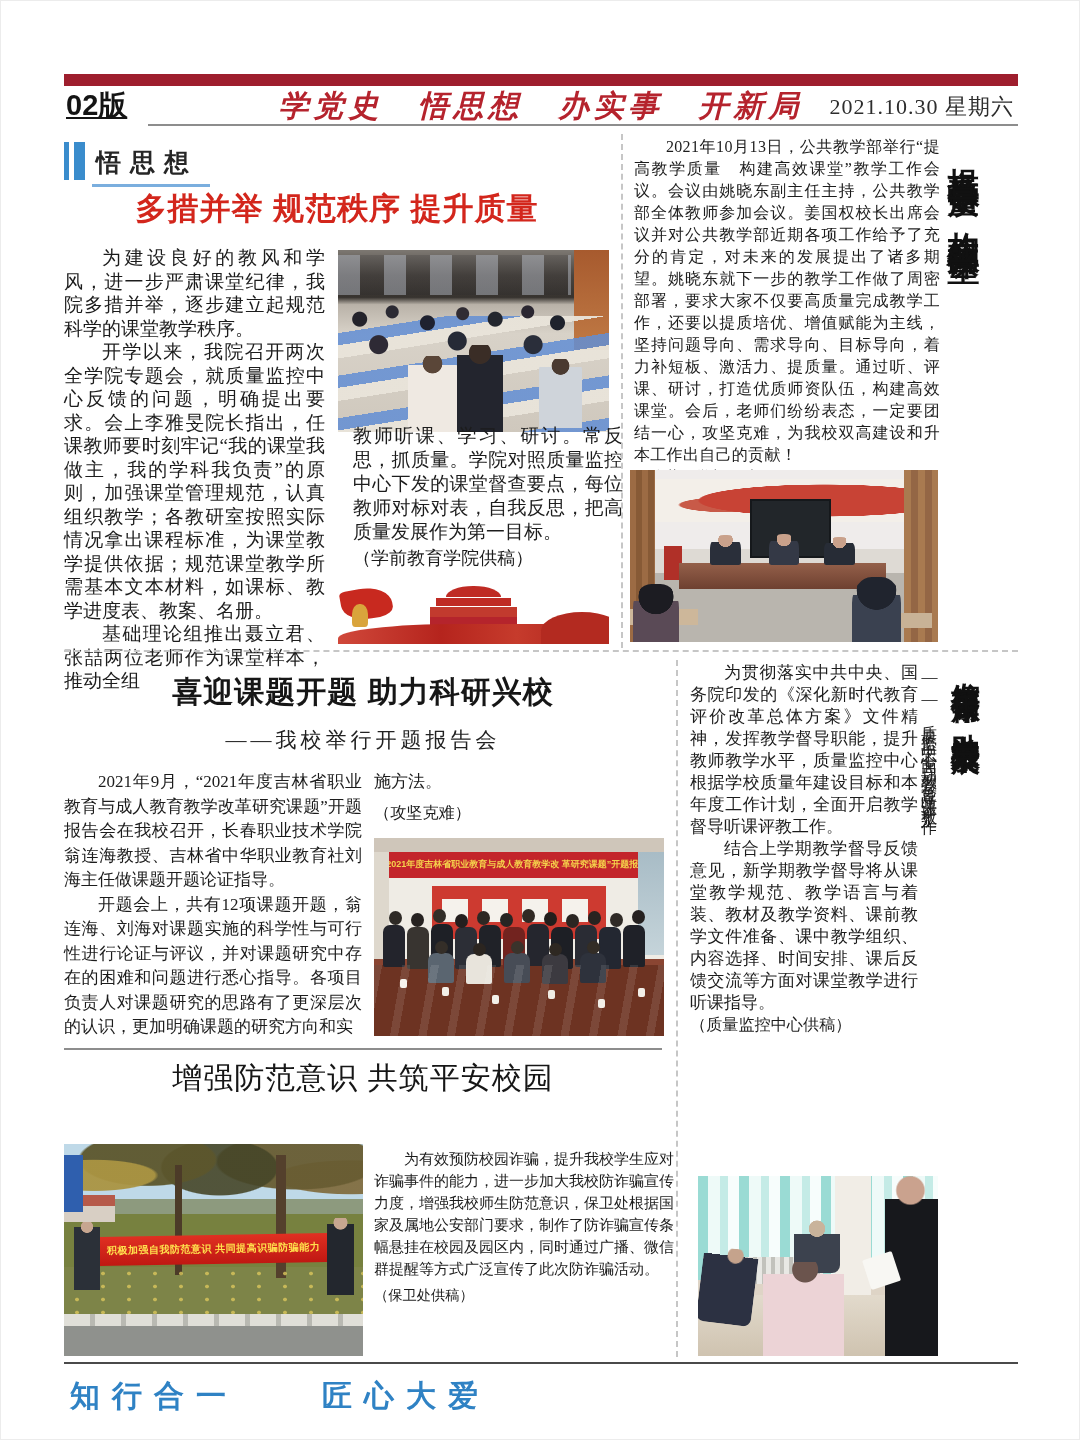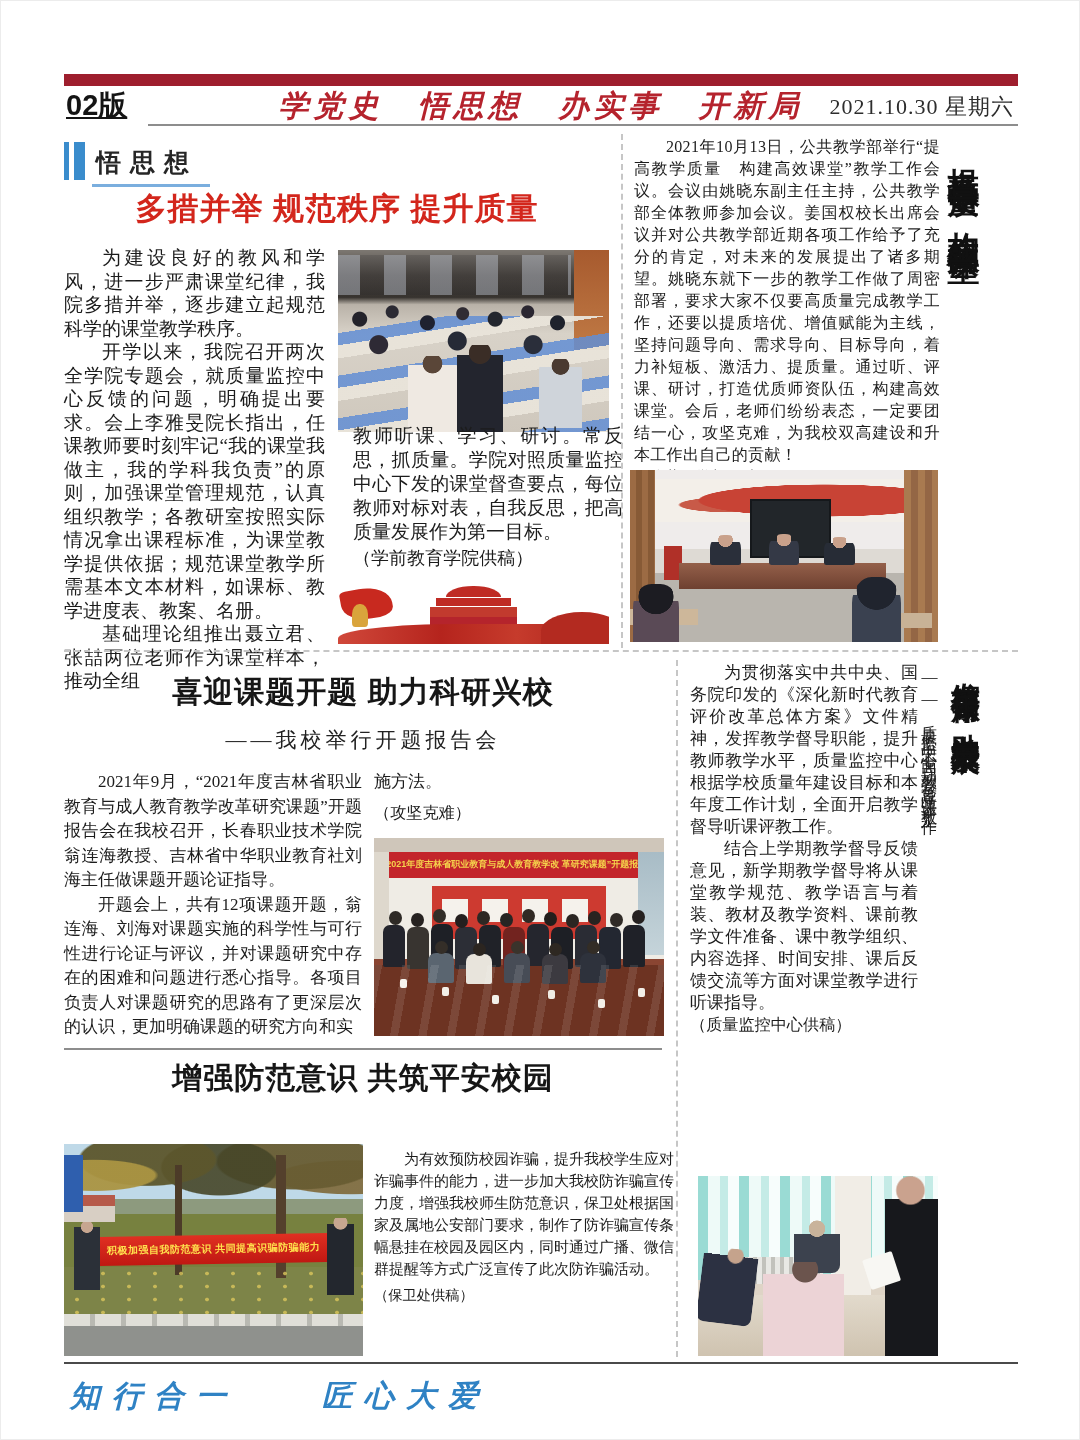--- a/index.html
+++ b/index.html
@@ -55,35 +55,35 @@
   
   .a3-title { left:64px; top:672px; width:598px; text-align:center; font-family:"Liberation Sans",sans-serif;
               font-size:30px; font-weight:bold; color:#161616; letter-spacing:1px; }
   .a3-sub   { left:64px; top:726px; width:598px; text-align:center; font-size:21px; color:#222; letter-spacing:4px; }
   .a3-col1  { left:64px;  top:770px; width:298px; font-size:17px; line-height:24.5px; }
   .a3-col2  { left:374px; top:770px; width:290px; font-size:17px; line-height:24.5px; }
   .a3-col2 .byline { padding-right:22px; margin-top:6px; }
 
   
   .a4-title { left:64px; top:1058px; width:598px; text-align:center; font-family:"Liberation Sans",sans-serif;
-              font-size:30px; font-weight:bold; color:#161616; letter-spacing:1px; }
+              font-size:30px; font-weight:normal; color:#161616; letter-spacing:1px; }
   .a4-sub   { left:64px; top:1108px; width:598px; text-align:center; font-size:21px; color:#222; letter-spacing:3px; }
   .a4-body  { left:374px; top:1148px; width:300px; font-size:15px; line-height:22px; }
   .a4-body .byline { padding-right:22px; margin-top:4px; }
 
   
   .a5-body { left:690px; top:662px; width:228px; font-size:17px; line-height:22px; }
   .a5-body .byline { padding-right:4px; }
   .vsub2   { left:918px; top:668px; height:500px; writing-mode:vertical-rl; text-orientation:upright;
              font-size:16px; color:#1a1a1a; letter-spacing:5px; }
   .vtitle2 { left:946px; top:660px; height:510px; writing-mode:vertical-rl; text-orientation:upright;
              font-size:29px; font-weight:bold; letter-spacing:2px; color:#111; }
 
   
-  .motto { left:70px; top:1376px; font-size:30px; font-weight:bold; font-style:italic;
+  .motto { left:70px; top:1376px; font-size:30px; font-weight:bold; 
            color:#2f82c4; letter-spacing:12px; }
 
   
   .photo { position:absolute; overflow:hidden; }
   .photo > div { position:absolute; }
 
   #ph-classroom { left:338px; top:250px; width:271px; height:182px;
     background:linear-gradient(180deg,#7d7872 0%,#4a4540 14%,#37332f 26%,#b9b2a8 30%,#d8d2c8 46%,#cfc8bd 100%); }
   #ph-classroom .wallR { right:0; top:0; width:13%; height:55%; background:linear-gradient(180deg,#a75a2e,#c07a45); }
   #ph-classroom .wins { left:0; top:3%; width:86%; height:22%;

